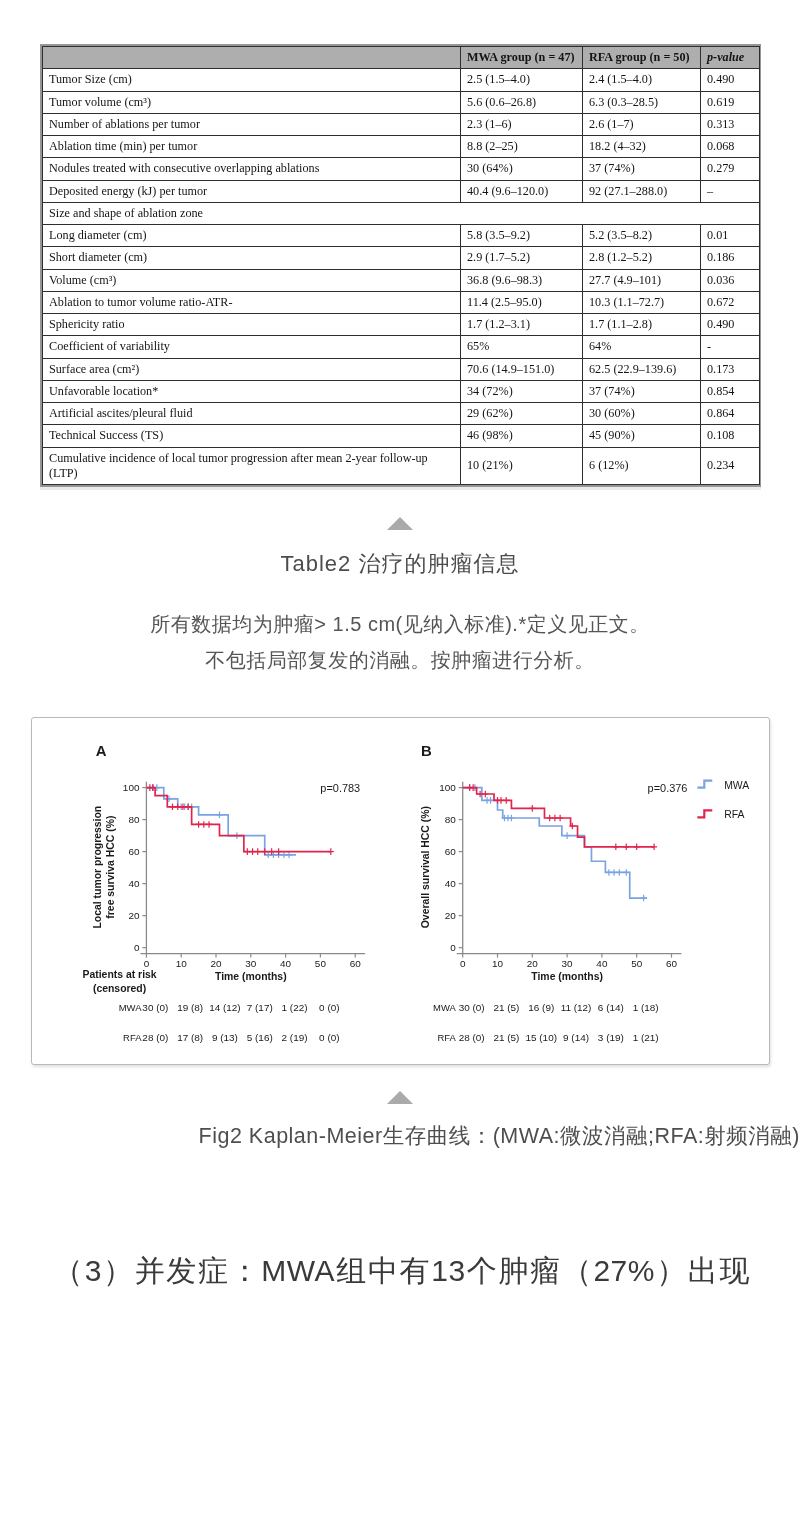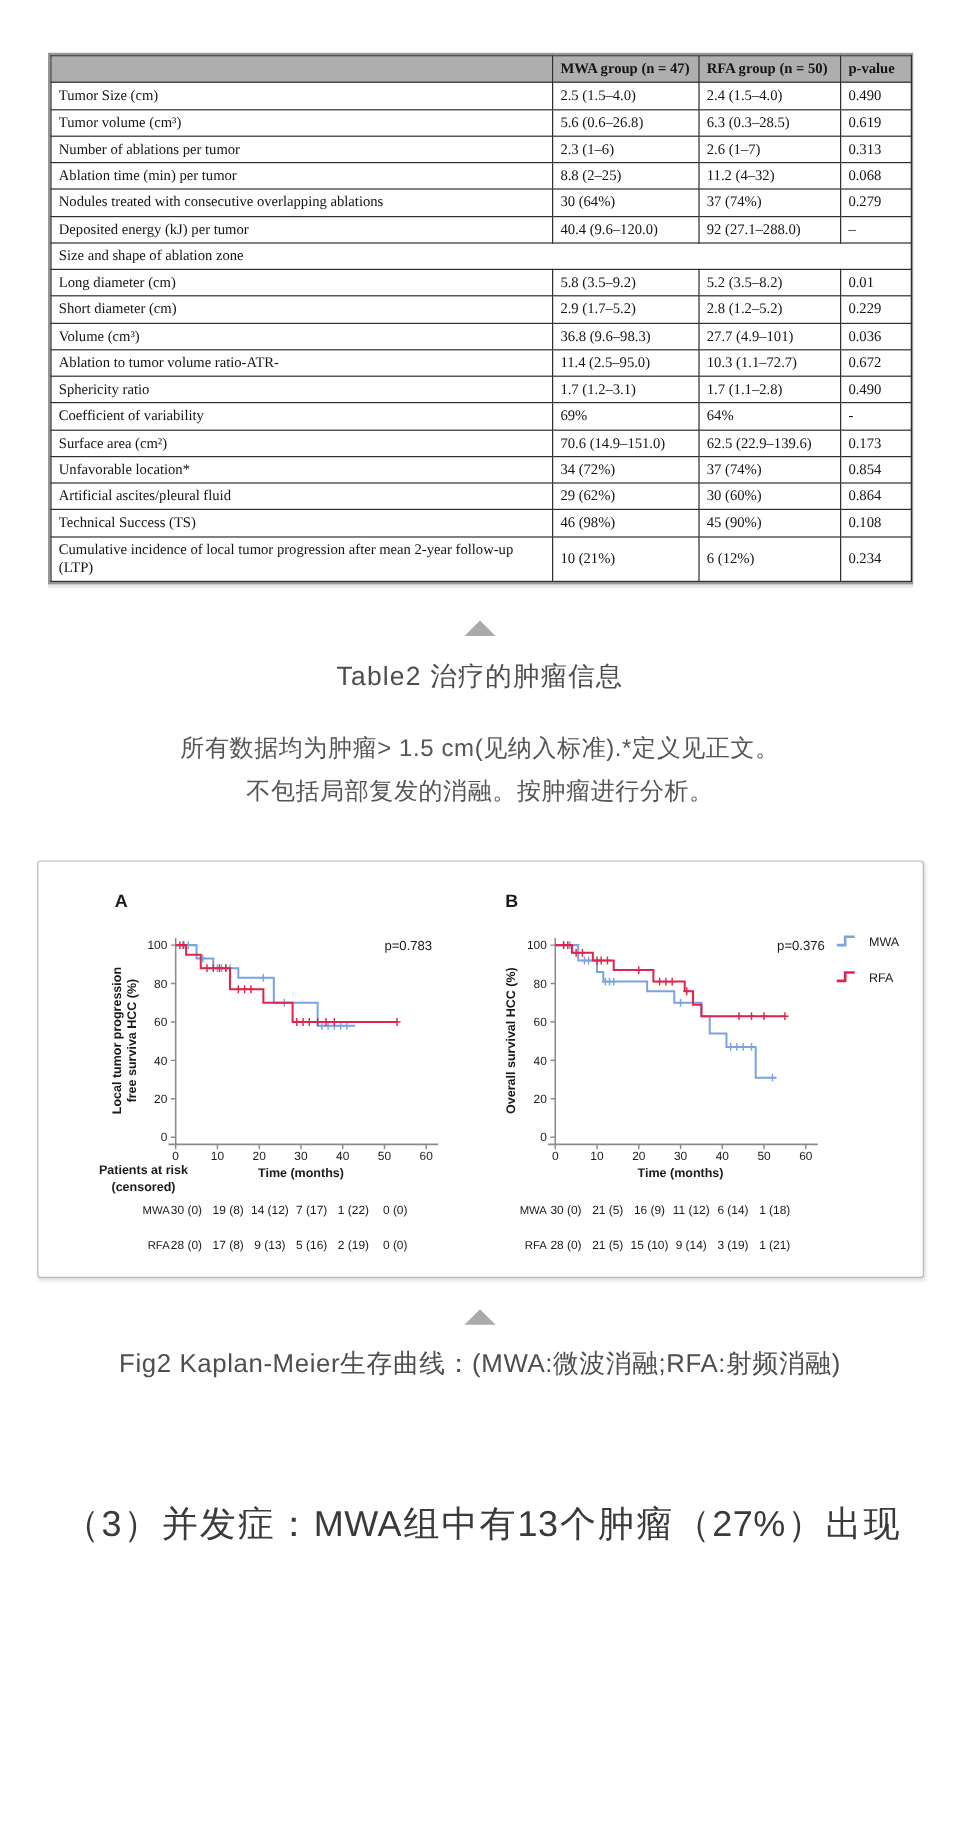--- a/index.html
+++ b/index.html
@@ -8,39 +8,39 @@
 
   
   .tablewrap{position:absolute;left:40px;top:44px;width:717px;
              border:2px solid #969696;box-shadow:0 3px 0 rgba(0,0,0,0.08);}
   table.clin{border-collapse:collapse;width:100%;
              font-family:"Liberation Serif","DejaVu Serif",serif;
              font-size:12.2px;color:#141414;table-layout:fixed;}
   table.clin th,table.clin td{border:1px solid #2e2e2e;padding:3px 6px;vertical-align:middle;
              text-align:left;line-height:1.25;}
   table.clin th{background:#aeaeae;font-weight:bold;}
-  table.clin .th-p{margin-left:39px;}
+  table.clin .th-p{font-style:italic;margin-left:39px;}
   table.clin .section td{font-weight:normal;}
 
   
   .tri{width:0;height:0;border-left:13px solid transparent;border-right:13px solid transparent;
        border-bottom:13px solid #aaaaaa;position:absolute;left:387px;cursor:pointer;}
   .caption{position:absolute;left:0;width:800px;text-align:center;color:#4c4c4c;
            font-size:22px;letter-spacing:1px;}
   .notes{position:absolute;left:0;width:800px;text-align:center;color:#555;
          font-size:20px;line-height:36px;letter-spacing:0.5px;}
 
   
   .figbox{position:absolute;left:31px;top:717px;width:737px;height:346px;background:#fff;
           border:1px solid #b9b9b9;border-radius:3px;box-shadow:1px 2px 3px rgba(0,0,0,0.12);
           display:flex;justify-content:space-between;}
   .figbox svg{display:block;}
   svg text{font-family:"Liberation Sans","DejaVu Sans",sans-serif;fill:#1a1a1a;}
 
-  .figcaption{position:absolute;left:0;width:800px;text-align:center;color:#4e4e4e;
+  .figcaption{position:absolute;left:0;width:800px;text-align:right;color:#4e4e4e;
               font-size:21.5px;letter-spacing:0.5px;}
 
   
   .bigpara{position:absolute;left:53px;top:1212px;width:697px;color:#3a3a3a;
            font-size:30px;line-height:58px;text-align:justify;letter-spacing:0.5px;}
 </style>
 </head>
 <body>
 
 <div class="page">
@@ -76,21 +76,21 @@
           </tr>
           <tr>
             <td>Number of ablations per tumor</td>
             <td>2.3 (1–6)</td>
             <td>2.6 (1–7)</td>
             <td>0.313</td>
           </tr>
           <tr>
             <td>Ablation time (min) per tumor</td>
             <td>8.8 (2–25)</td>
-            <td>11.2 (4–32)</td>
+            <td>18.2 (4–32)</td>
             <td>0.068</td>
           </tr>
           <tr>
             <td>Nodules treated with consecutive overlapping ablations</td>
             <td>30 (64%)</td>
             <td>37 (74%)</td>
             <td>0.279</td>
           </tr>
           <tr>
             <td>Deposited energy (kJ) per tumor</td>
@@ -104,21 +104,21 @@
           <tr>
             <td>Long diameter (cm)</td>
             <td>5.8 (3.5–9.2)</td>
             <td>5.2 (3.5–8.2)</td>
             <td>0.01</td>
           </tr>
           <tr>
             <td>Short diameter (cm)</td>
             <td>2.9 (1.7–5.2)</td>
             <td>2.8 (1.2–5.2)</td>
-            <td>0.229</td>
+            <td>0.186</td>
           </tr>
           <tr>
             <td>Volume (cm³)</td>
             <td>36.8 (9.6–98.3)</td>
             <td>27.7 (4.9–101)</td>
             <td>0.036</td>
           </tr>
           <tr>
             <td>Ablation to tumor volume ratio-ATR-</td>
             <td>11.4 (2.5–95.0)</td>
@@ -126,21 +126,21 @@
             <td>0.672</td>
           </tr>
           <tr>
             <td>Sphericity ratio</td>
             <td>1.7 (1.2–3.1)</td>
             <td>1.7 (1.1–2.8)</td>
             <td>0.490</td>
           </tr>
           <tr>
             <td>Coefficient of variability</td>
-            <td>69%</td>
+            <td>65%</td>
             <td>64%</td>
             <td>-</td>
           </tr>
           <tr>
             <td>Surface area (cm²)</td>
             <td>70.6 (14.9–151.0)</td>
             <td>62.5 (22.9–139.6)</td>
             <td>0.173</td>
           </tr>
           <tr>

